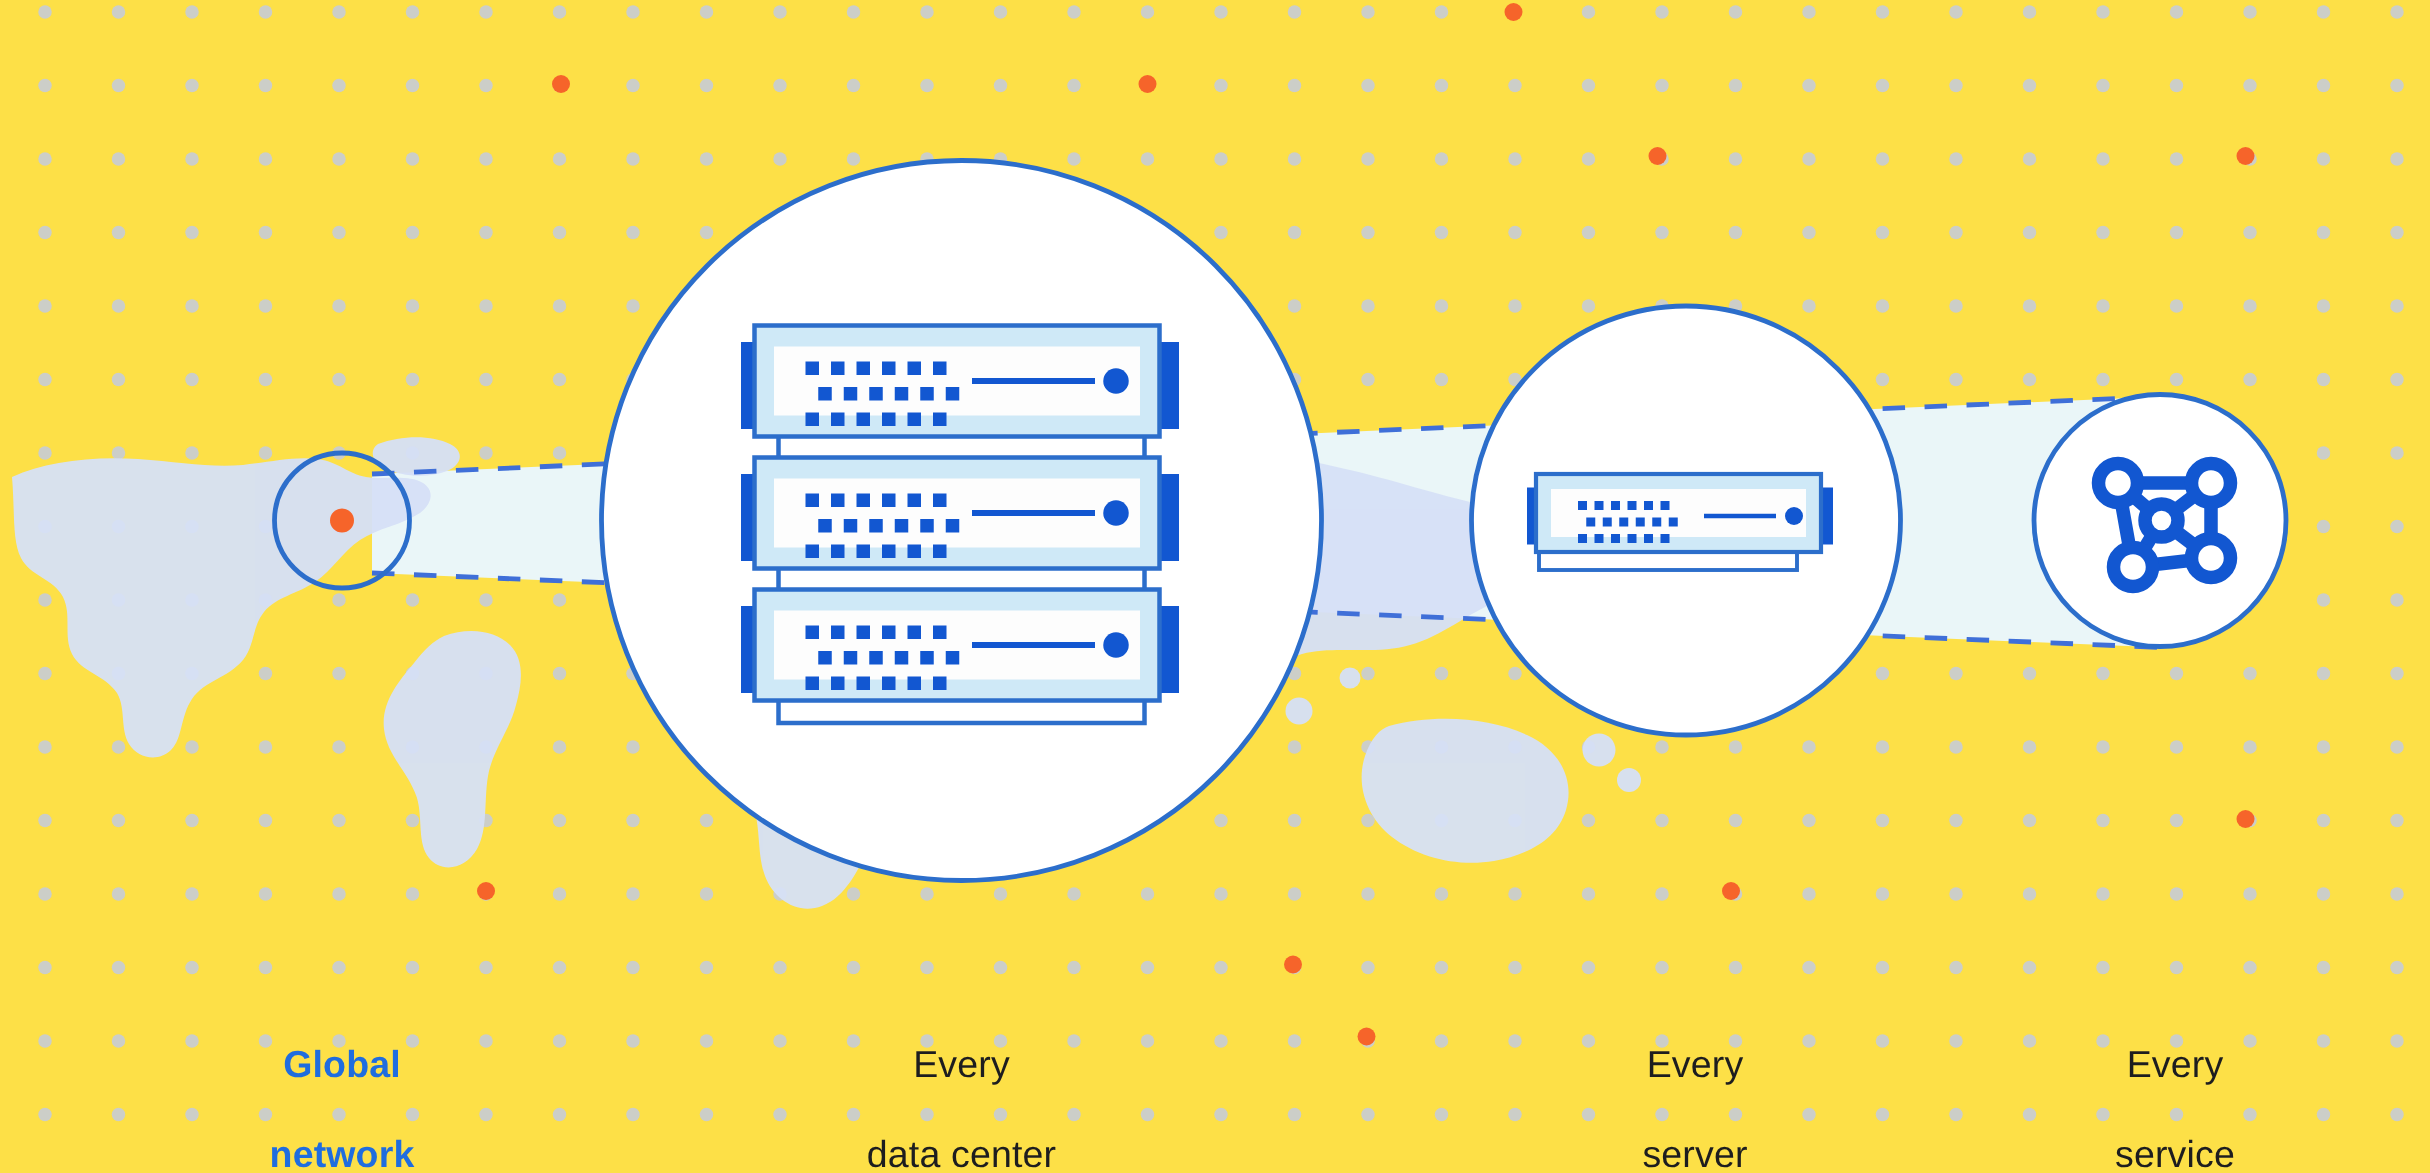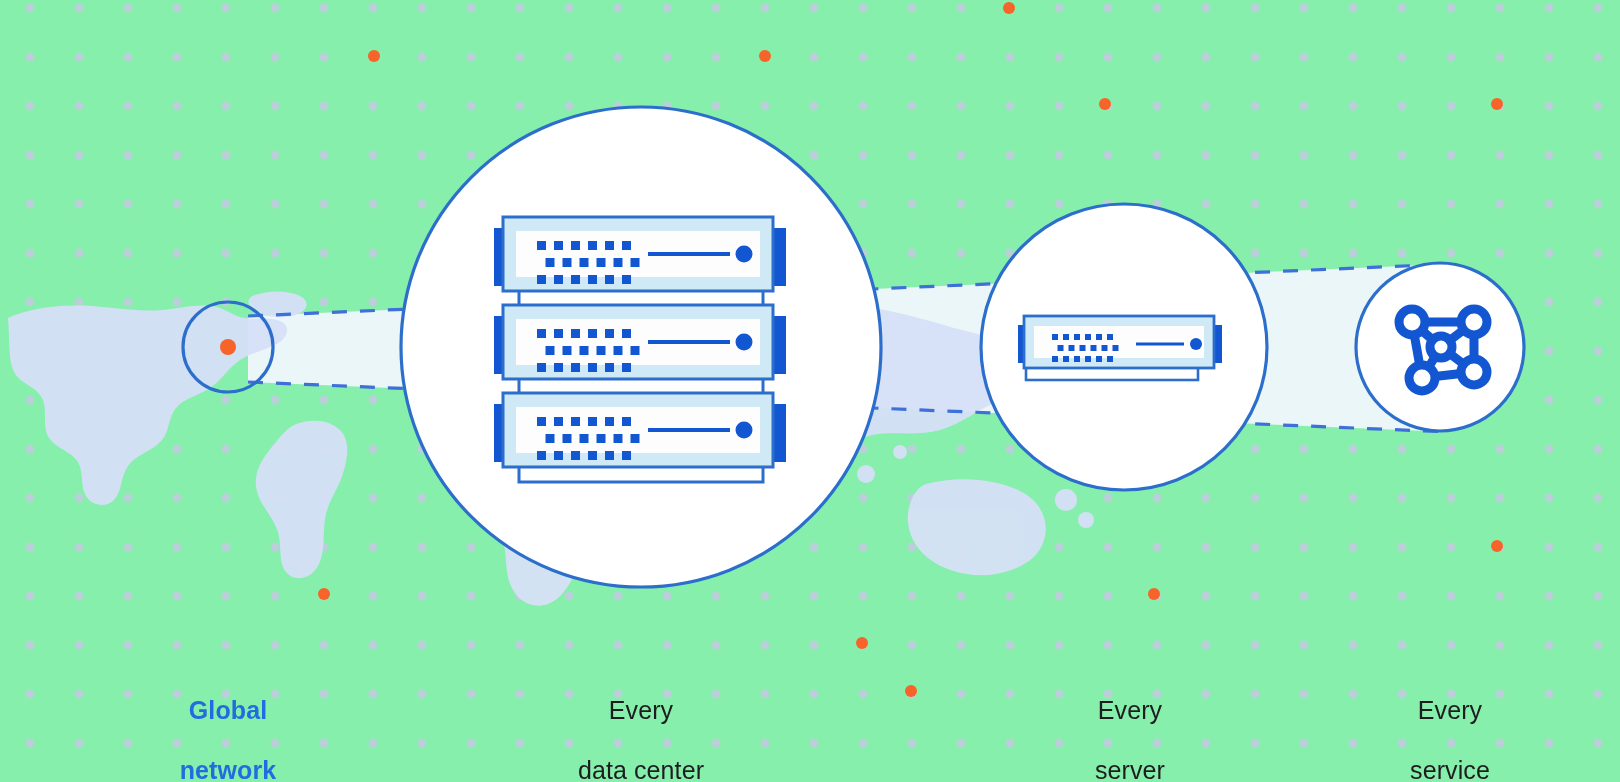--- a/index.html
+++ b/index.html
@@ -7,21 +7,21 @@
     padding: 0;
     background: #ffffff;
   }
   body {
     font-family: "Liberation Sans", sans-serif;
   }
   #stage {
     position: relative;
     width: 1620px;
     height: 782px;
-    background: #86efac;
+    background: #fde047;
     overflow: hidden;
   }
   #stage svg.layer {
     position: absolute;
     left: 0;
     top: 0;
     width: 1620px;
     height: 782px;
   }
   .caption {

